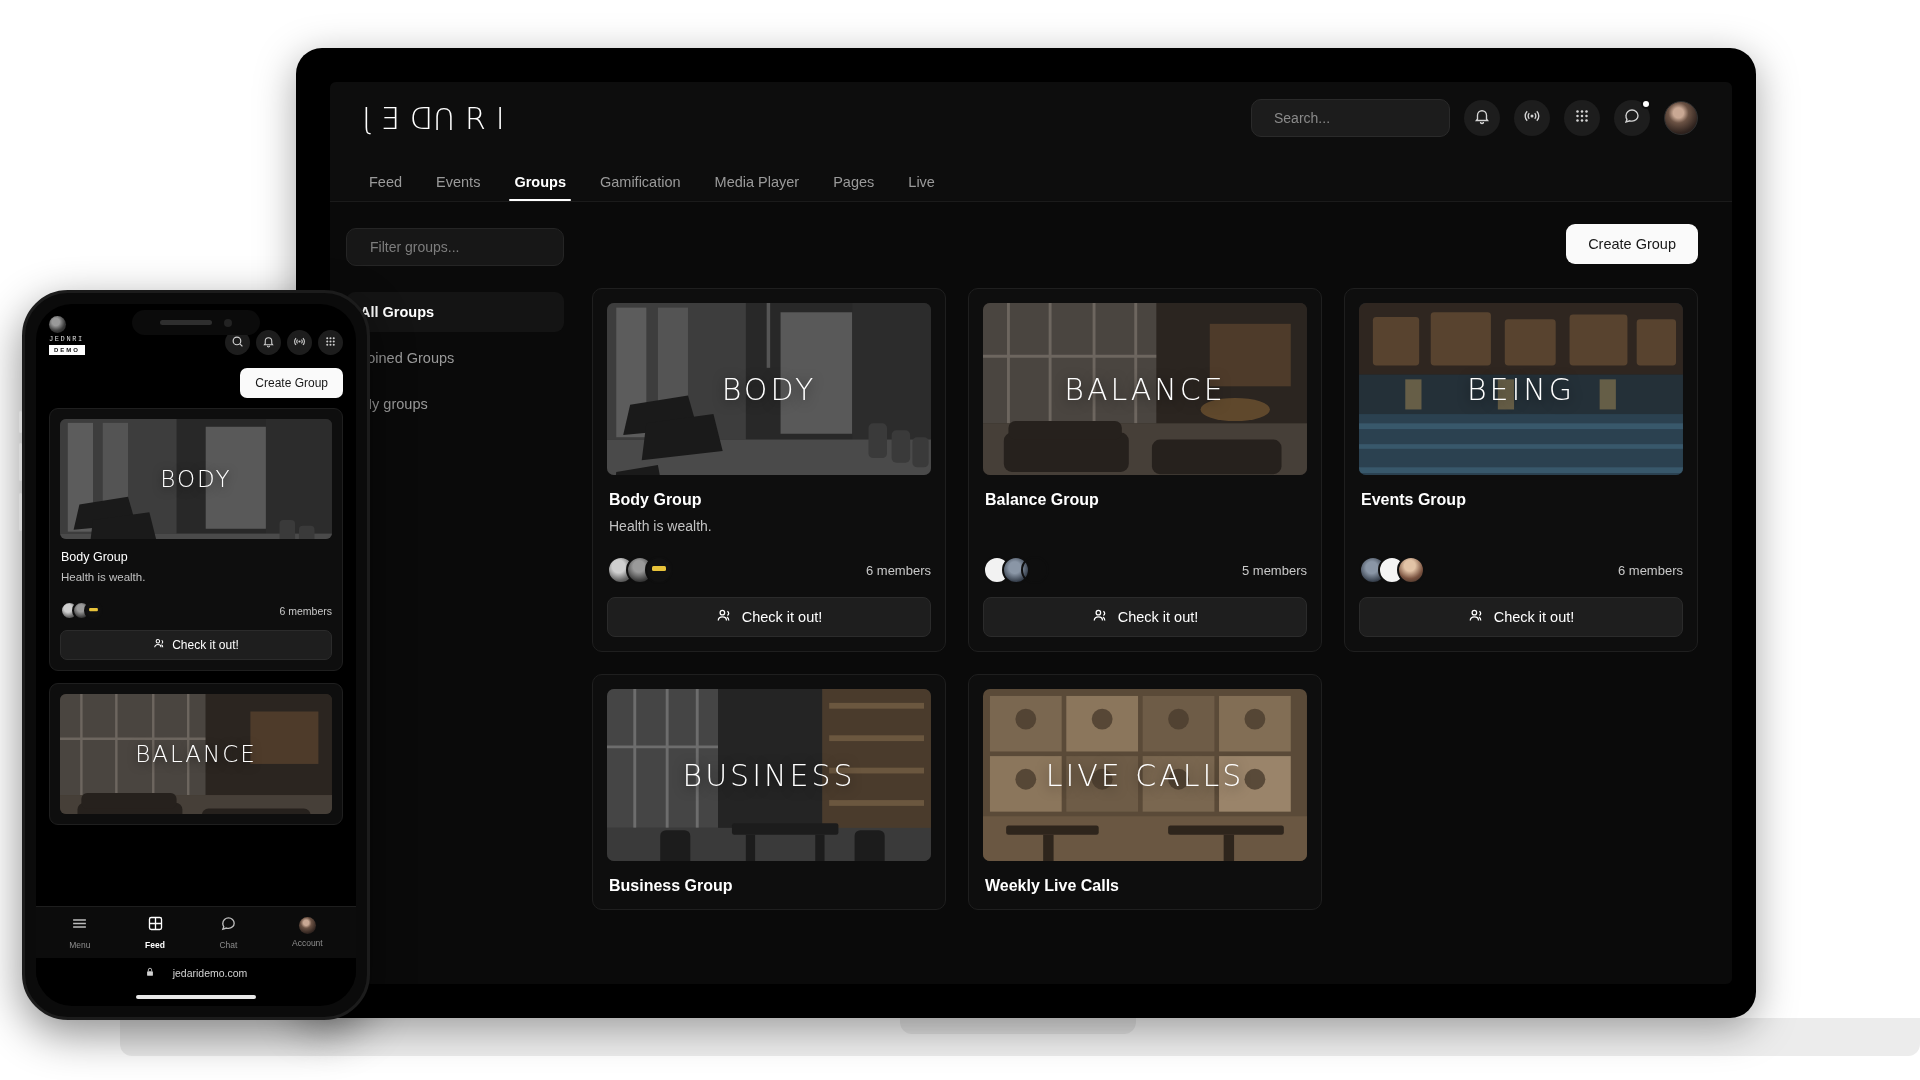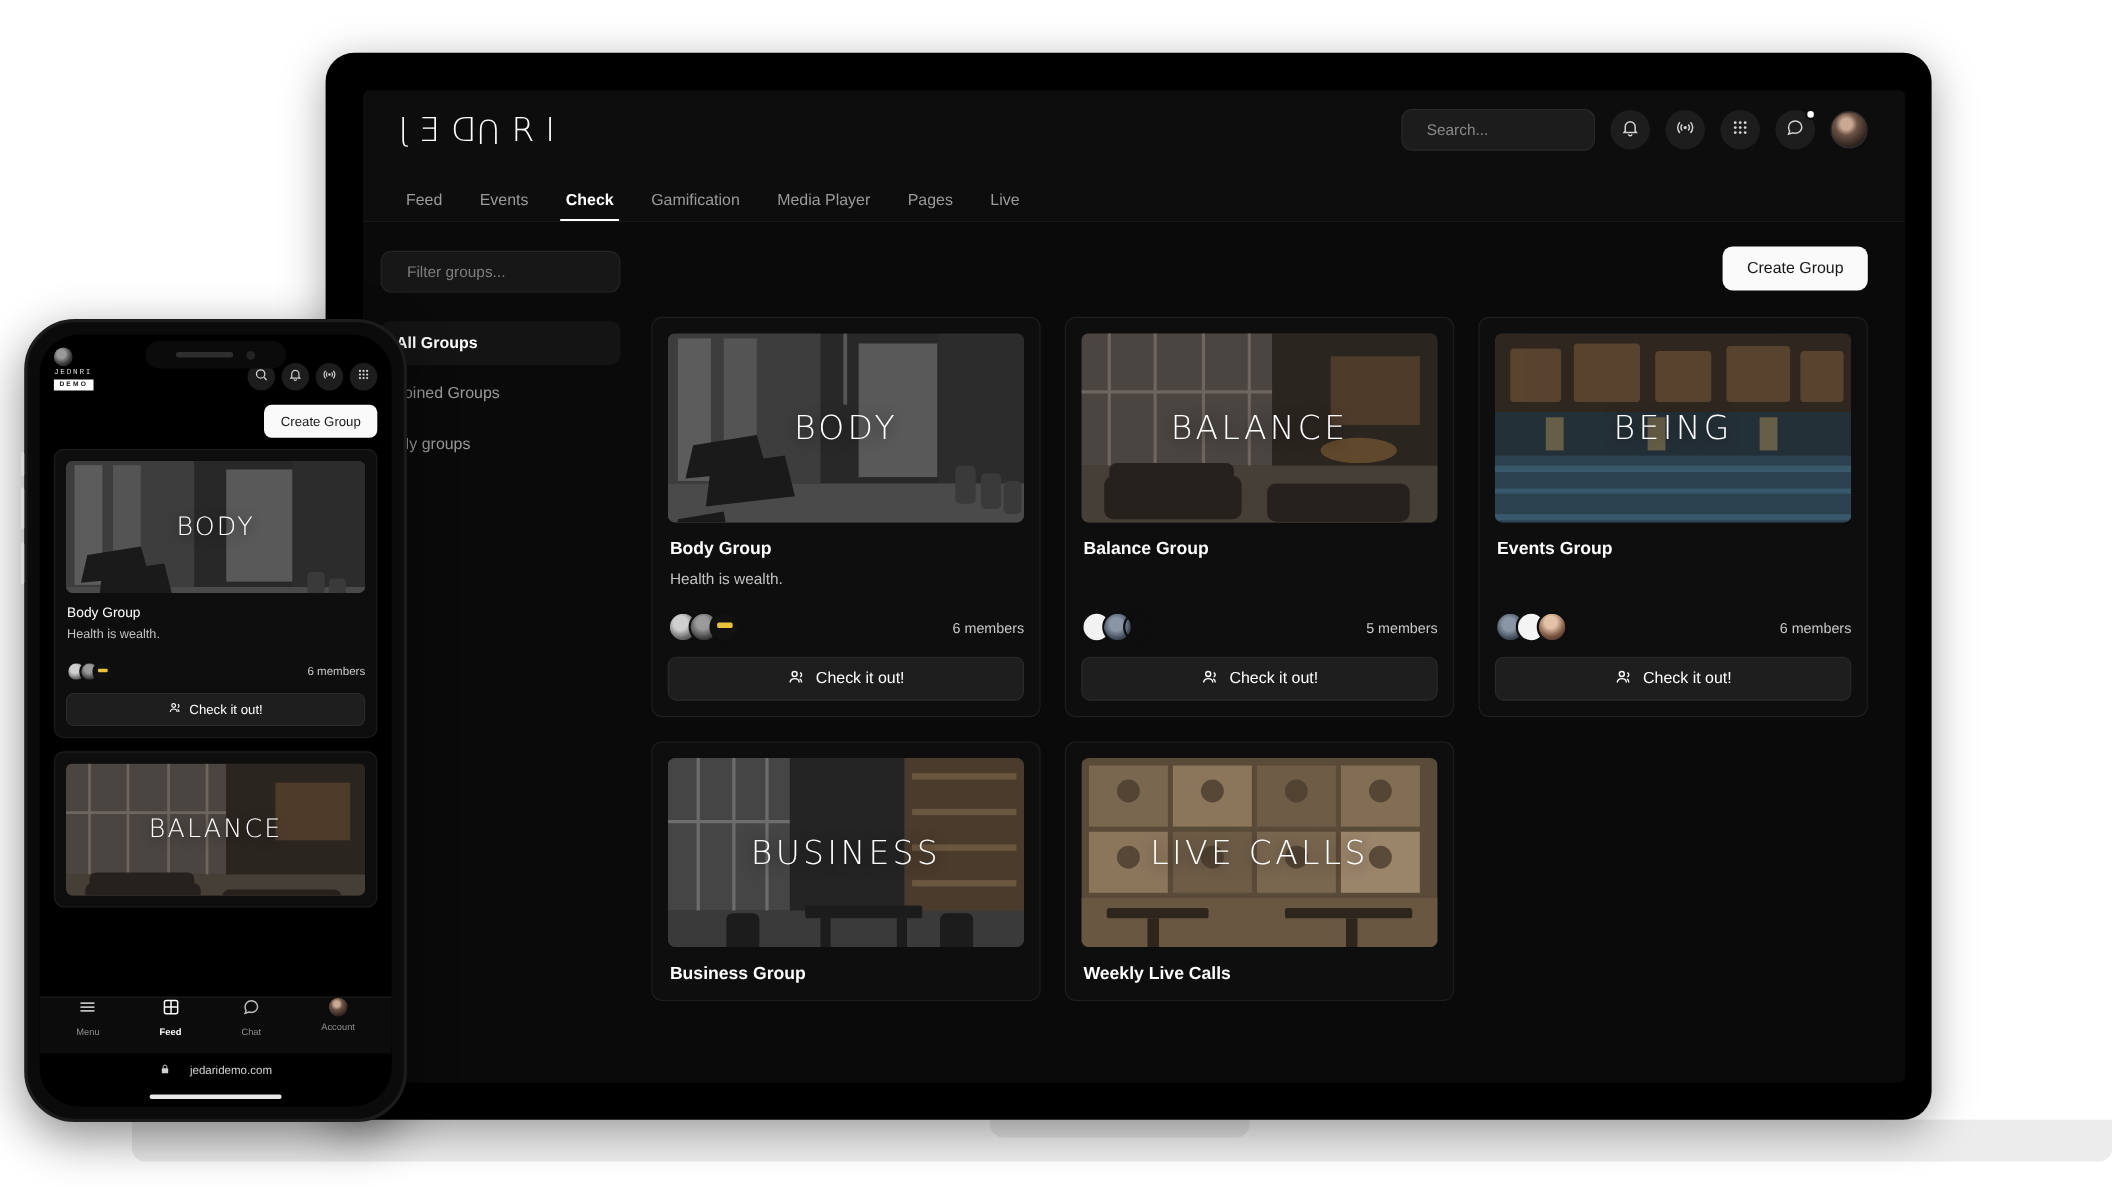--- a/index.html
+++ b/index.html
@@ -47,21 +47,21 @@
     font-size: 30px; letter-spacing: 10px; color: #fff;
     font-weight: 300; white-space: nowrap;
     font-family: "DejaVu Sans", sans-serif;
   }
   .brand .flip { display:inline-block; transform: scaleX(-1); }
   .brand .flipy { display:inline-block; transform: scaleY(-1); }
   .header-right {
     margin-left: auto; display: flex; align-items: center; gap: 14px;
   }
   .search-box {
-    width: 176px; height: 38px; background: #1c1c1c;
+    width: 199px; height: 38px; background: #1c1c1c;
     border: 1px solid #2a2a2a; border-radius: 10px;
     display: flex; align-items: center; gap: 9px; padding: 0 13px;
   }
   .search-box input {
     background: transparent; border: 0; outline: none;
     color: #cfcfcf; font-size: 14px; width: 100%;
     font-family: "Liberation Sans", sans-serif;
   }
   .search-box input::placeholder { color: #8a8a8a; }
   .icon-btn {
@@ -238,21 +238,21 @@
   .ph-meta .av:first-child { margin-left: 0; }
   .ph-members { margin-left: auto; font-size: 10.5px; color: #c9c9c9; }
   .ph-check {
     margin-top: 10px; height: 30px; background: #1e1e1e; border: 1px solid #2b2b2b;
     border-radius: 7px; color: #fff; font-size: 12px; cursor: pointer;
     display: flex; align-items: center; justify-content: center; gap: 6px;
     width: 100%; font-family: "Liberation Sans", sans-serif;
   }
   .ph-bottomnav {
     flex: 0 0 52px; background: #0c0c0c; border-top: 1px solid #1e1e1e;
-    display: flex; justify-content: space-around;
+    display: flex; align-items: center; justify-content: space-around;
     padding: 0 6px;
   }
   .ph-nav-item { display: flex; flex-direction: column; align-items: center; gap: 4px; cursor: pointer; }
   .ph-nav-item svg { width: 17px; height: 17px; }
   .ph-nav-label { font-size: 8.5px; color: #8d8d8d; }
   .ph-nav-item.active .ph-nav-label { color: #fff; font-weight: bold; }
   .ph-urlbar {
     flex: 0 0 30px; display: flex; align-items: center; justify-content: center;
     gap: 18px; background: #000; font-size: 10.5px; color: #d2d2d2;
   }
@@ -333,21 +333,21 @@
             <span class="dot-badge"></span>
           </div>
 
           <div class="avatar-hdr"></div>
         </div>
       </div>
 
       <div class="nav-tabs">
         <div class="nav-tab">Feed</div>
         <div class="nav-tab">Events</div>
-        <div class="nav-tab active">Check</div>
+        <div class="nav-tab active">Groups</div>
         <div class="nav-tab">Gamification</div>
         <div class="nav-tab">Media Player</div>
         <div class="nav-tab">Pages</div>
         <div class="nav-tab">Live</div>
       </div>
 
       <div class="app-body">
 
         <div class="sidebar">
           <div class="filter-box">

